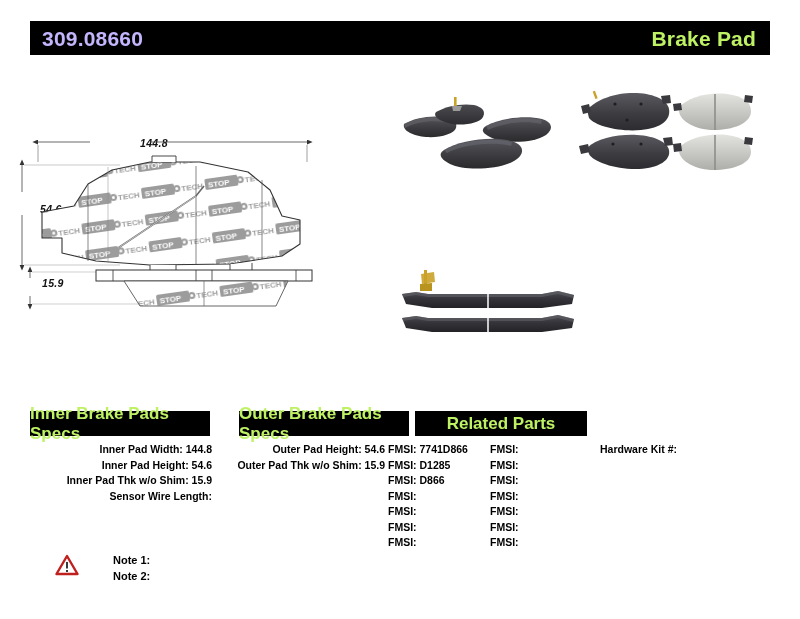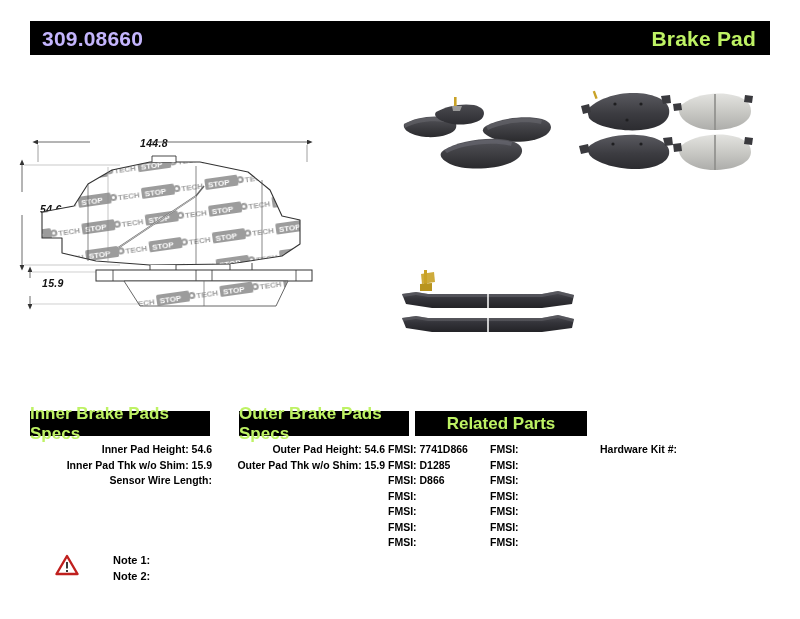--- a/index.html
+++ b/index.html
@@ -272,20 +272,24 @@
       <div class="cell col-outer">Outer Brake Pads Specs</div>
       <div class="gap"></div>
       <div class="gap"></div>
       <div class="cell col-related">Related Parts</div>
     </div>
 
     <div class="spec-body">
 
       <div class="spec-col col-inner-body">
         <div class="spec-line">
+          <span>Inner Pad Width: </span>
+          <span class="val">144.8</span>
+        </div>
+        <div class="spec-line">
           <span>Inner Pad Height: </span>
           <span class="val">54.6</span>
         </div>
         <div class="spec-line">
           <span>Inner Pad Thk w/o Shim: </span>
           <span class="val">15.9</span>
         </div>
         <div class="spec-line">
           <span>Sensor Wire Length:</span>
           <span class="val"></span>

